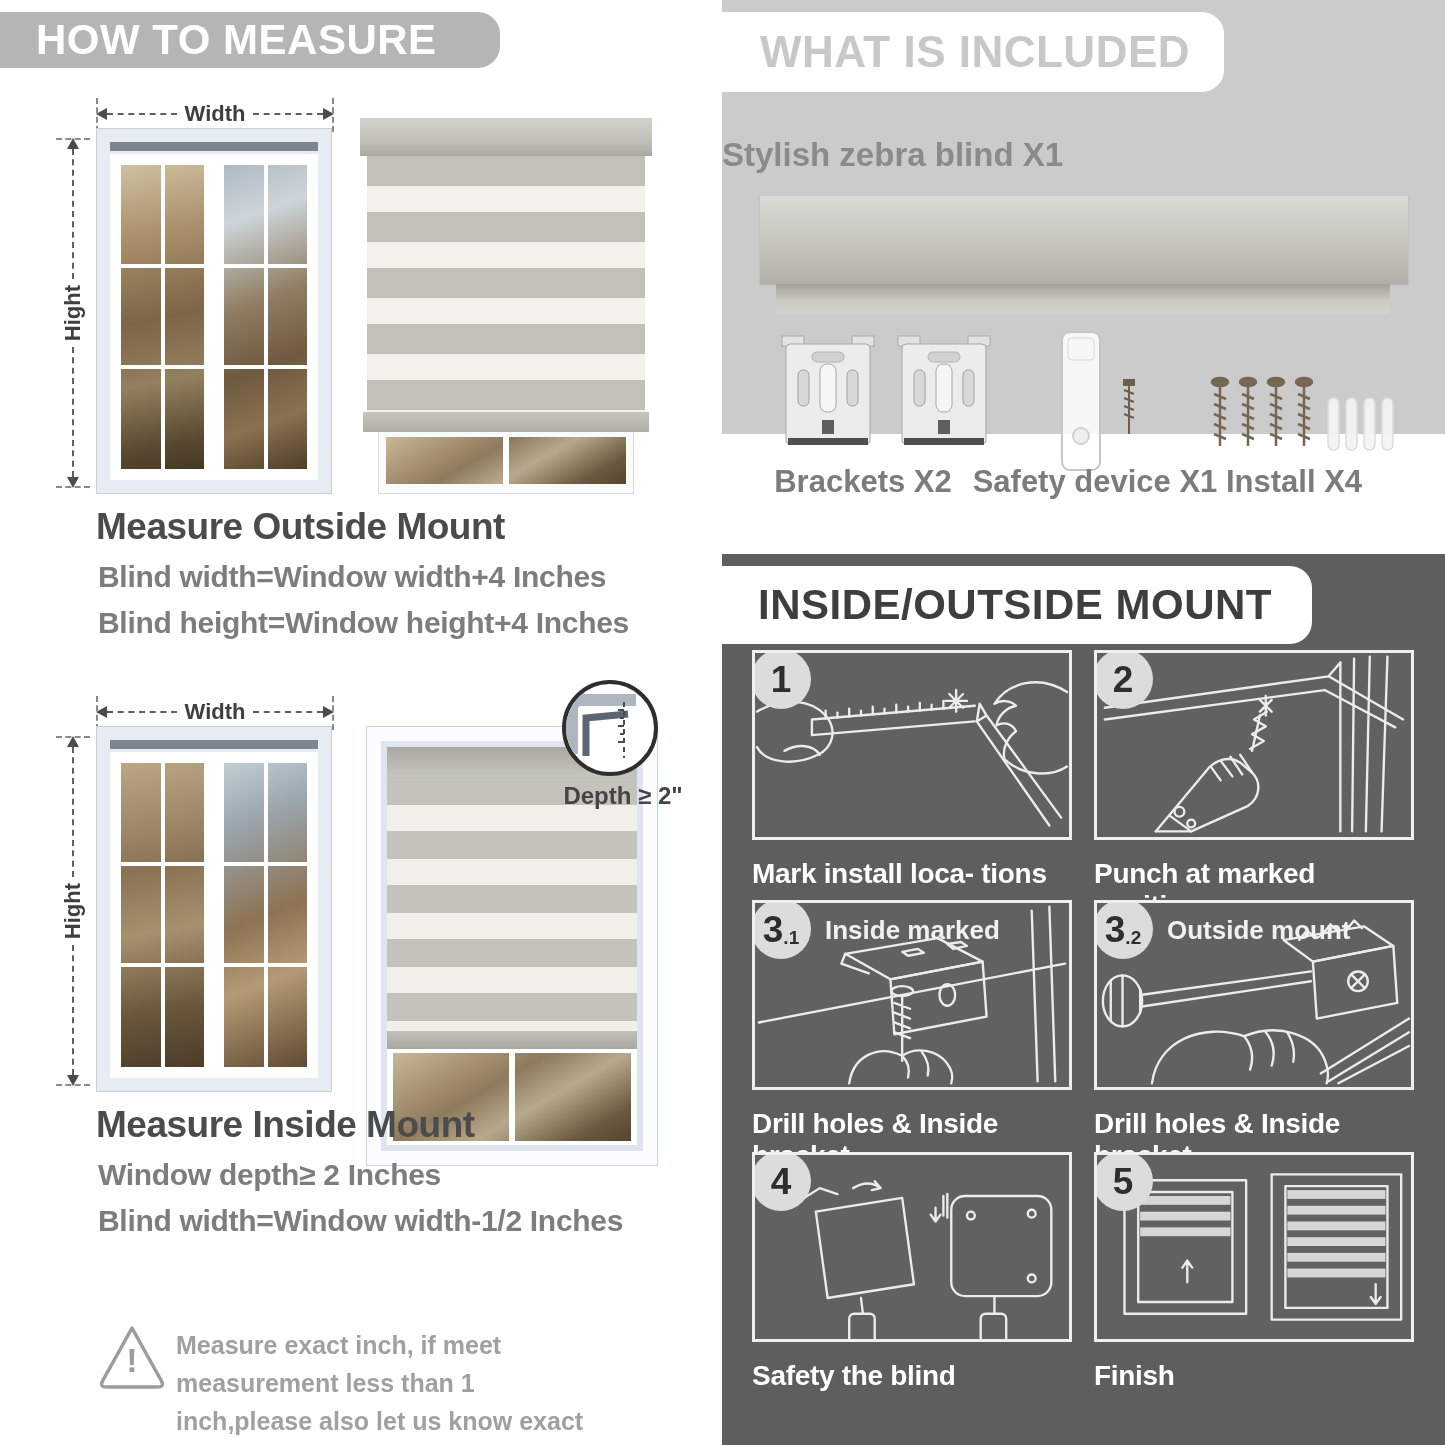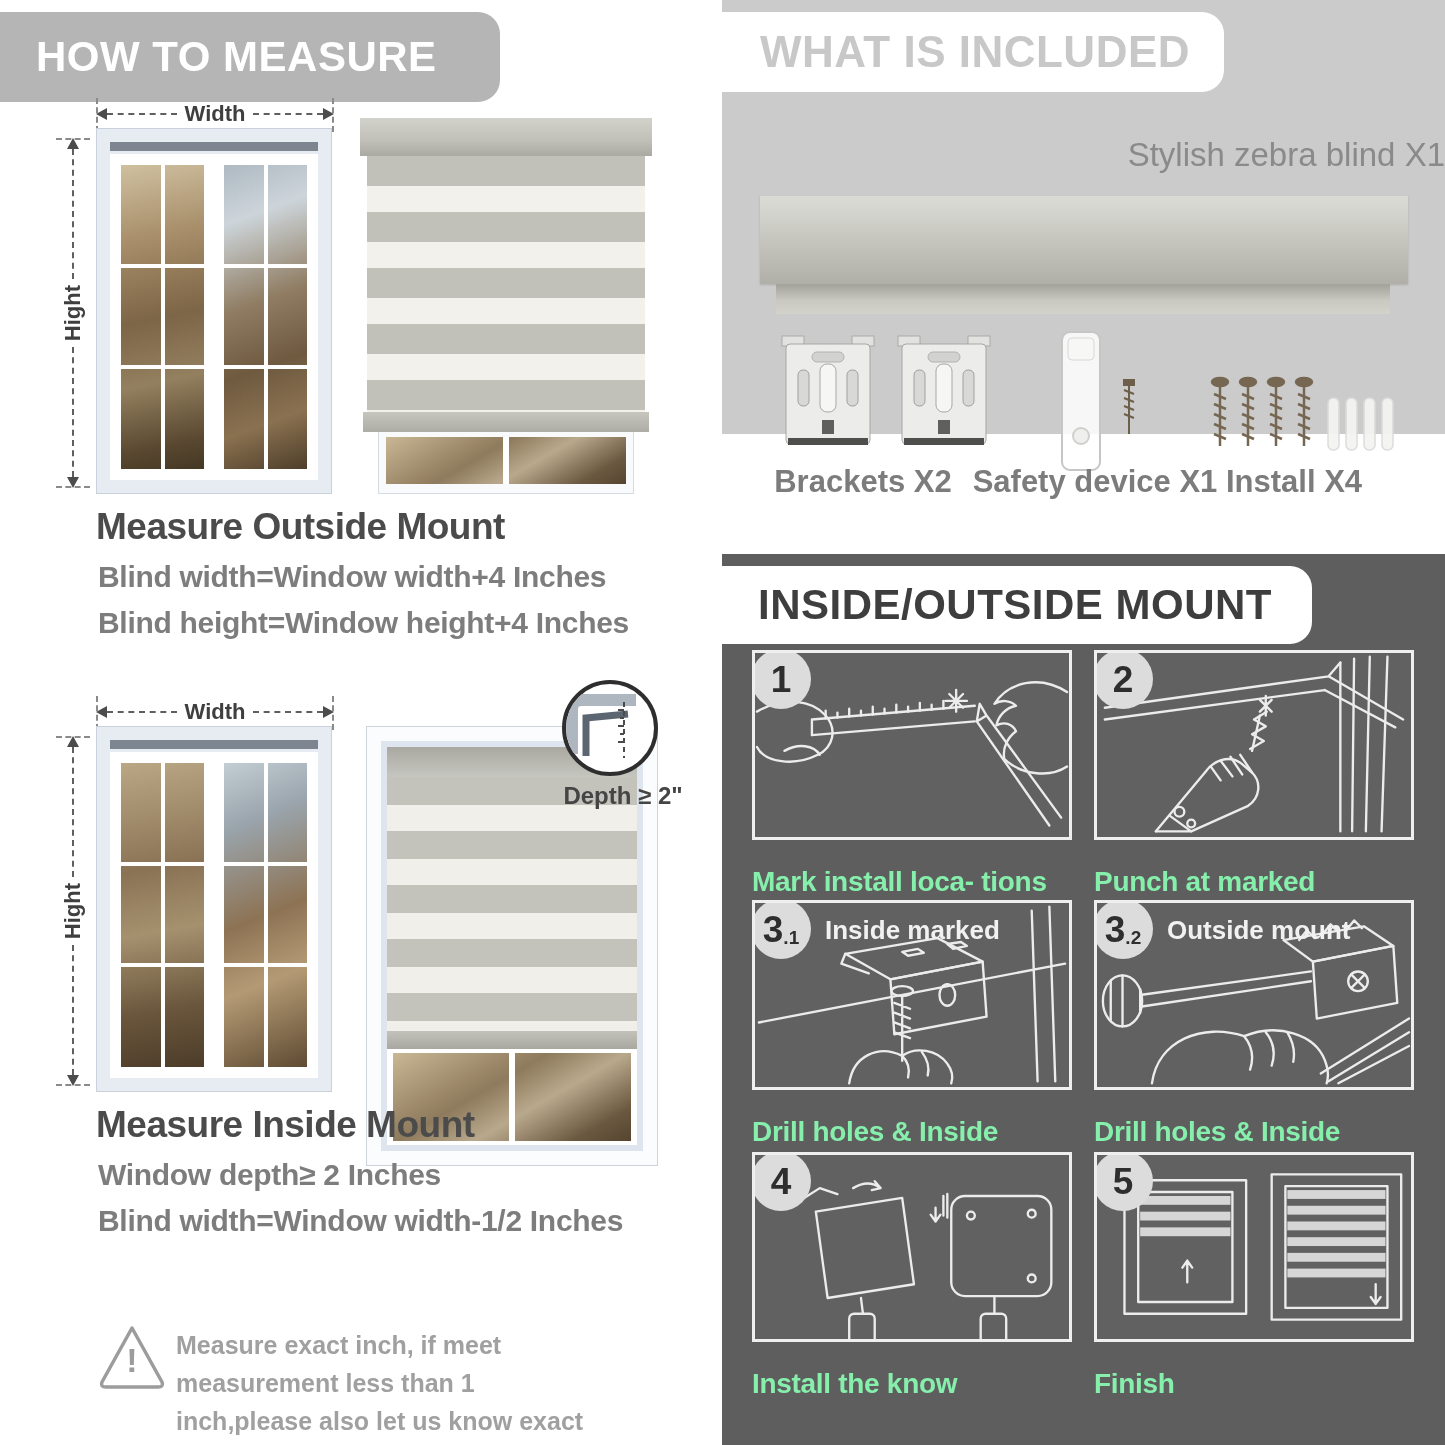--- a/index.html
+++ b/index.html
@@ -2,21 +2,21 @@
 <html><head>
 <meta charset="utf-8">
 <style>
   *{box-sizing:border-box;margin:0;padding:0}
   html,body{width:1445px;height:1445px;background:#fff;font-family:"Liberation Sans",sans-serif;overflow:hidden}
   .canvas{position:relative;width:1445px;height:1445px;background:#fff}
   .abs{position:absolute}
 
   
   .banner{position:absolute;border-radius:0 22px 22px 0;display:flex;align-items:center;font-weight:bold;letter-spacing:.5px}
-  .banner-left{left:0;top:12px;width:500px;height:90px;background:#b5b5b5;color:#fff;font-size:42px;padding-left:36px}
+  .banner-left{left:0;top:12px;width:500px;height:56px;background:#b5b5b5;color:#fff;font-size:42px;padding-left:36px}
   .banner-included{left:0;top:12px;width:502px;height:80px;background:#fff;color:#c8c8c8;font-size:44px;padding-left:38px}
   .banner-mount{left:0;top:12px;width:590px;height:78px;background:#fff;color:#3e3e3e;font-size:42px;padding-left:36px}
 
   
   .harrow{position:absolute;display:flex;align-items:center;height:24px}
   .harrow:before,.harrow:after{content:"";position:absolute;top:-4px;height:34px;border-left:2px dashed #8a8a8a}
   .harrow:before{left:0}.harrow:after{right:0}
   .harrow .dash{flex:1;border-top:2px dashed #5f5f5f;height:0}
   .harrow .albl{font-size:22px;font-weight:bold;color:#3f3f3f;padding:0 8px}
   .ah{width:0;height:0}
@@ -60,36 +60,36 @@
   .depth-circle{position:absolute;left:562px;top:680px;width:96px;height:96px;border:4px solid #2e2e2e;border-radius:50%;background:#fff;overflow:hidden;z-index:5}
   .depth-label{position:absolute;left:548px;top:782px;width:150px;text-align:center;font-size:24px;font-weight:bold;color:#454545}
 
   
   .mtitle{position:absolute;font-size:37px;font-weight:bold;color:#4b4b4b;letter-spacing:-.5px}
   .mline{position:absolute;font-size:30px;font-weight:bold;color:#7d7d7d;letter-spacing:-.3px}
   .warn-text{position:absolute;left:176px;top:1326px;width:420px;font-size:25px;line-height:38px;font-weight:bold;color:#a0a0a0}
 
   
   .right-top{position:absolute;left:722px;top:0;width:723px;height:434px;background:#cbcbcb}
-  .product-label{position:absolute;left:0;top:136px;width:100%;text-align:right;font-size:33px;font-weight:normal;color:#8a8a8a}
+  .product-label{position:absolute;left:0;top:136px;width:100%;text-align:left;font-size:33px;font-weight:bold;color:#8a8a8a}
   .rail-main{position:absolute;left:38px;top:196px;width:648px;height:88px;background:linear-gradient(180deg,#dcdcd6 0%,#cfcfc9 30%,#bdbdb5 70%,#b0b0a8 100%);box-shadow:0 1px 2px rgba(0,0,0,.15)}
   .rail-lip{position:absolute;left:54px;top:284px;width:614px;height:30px;background:linear-gradient(180deg,#a2a29a,#c9c9c1 55%,#d3d3cb)}
   .hw-label{position:absolute;top:464px;font-size:31px;font-weight:bold;color:#7c7c7c;text-align:center}
   .gap-strip{position:absolute;left:722px;top:546px;width:723px;height:8px;background:#fff}
 
   
   .right-bottom{position:absolute;left:722px;top:554px;width:770px;height:891px;background:#5e5e5e}
   .step{position:absolute;width:320px}
   .panel{position:relative;width:320px;height:190px;border:3px solid #efefef;background:#616161;overflow:hidden}
   .panel svg.art{position:absolute;inset:0;width:100%;height:100%}
   .badge{position:absolute;left:-4px;top:-4px;width:60px;height:60px;border-radius:50%;background:#dcdcdc;display:flex;align-items:center;justify-content:center;z-index:2}
   .bnum{font-size:37px;font-weight:bold;color:#2e2e2e;line-height:1}
   .bsub{font-size:19px;font-weight:bold;color:#2e2e2e;align-self:flex-end;margin-bottom:10px}
   .inlabel{position:absolute;left:70px;top:12px;font-size:26px;font-weight:bold;color:#f1f1f1;z-index:2}
-  .caption{margin-top:26px;font-size:28px;font-weight:bold;color:#86efac;letter-spacing:-.3px}
+  .caption{margin-top:18px;font-size:28px;font-weight:bold;color:#ffffff;letter-spacing:-.3px}
   .art path,.art rect,.art circle,.art ellipse{fill:none;stroke:#ececec;stroke-width:2.4;stroke-linecap:round;stroke-linejoin:round}
   .art .bars rect{fill:#d6d6d6;stroke:none}
 </style>
 </head>
 <body>
 
 <div class="canvas">
 
   <section class="abs" style="left:0;top:0;width:722px;height:1445px">
     <div class="banner banner-left">
@@ -371,21 +371,21 @@
             <circle cx="282" cy="122" r="4"></circle>
           <path d="M184,50 l0,14 M184,64 l-5,-7 M184,64 l5,-7"></path>
           <path d="M244,140 l0,18"></path>
           <rect x="230" y="158" width="26" height="38" rx="5"></rect>
         </svg>
         <div class="badge">
           <span class="bnum">4</span>
             <span class="bsub"></span>
         </div>
       </div>
-      <div class="caption">Install the know</div>
+      <div class="caption">Safety the blind</div>
     </div>
 
     <div class="step" style="left:372px;top:598px">
       <div class="panel">
         <svg class="art" viewBox="0 0 320 180">
           <rect x="28" y="22" width="124" height="136"></rect>
           <rect x="42" y="34" width="96" height="112"></rect>
           <g class="bars">
               <rect x="44" y="38" width="92" height="9"></rect>
               <rect x="44" y="54" width="92" height="9"></rect>

